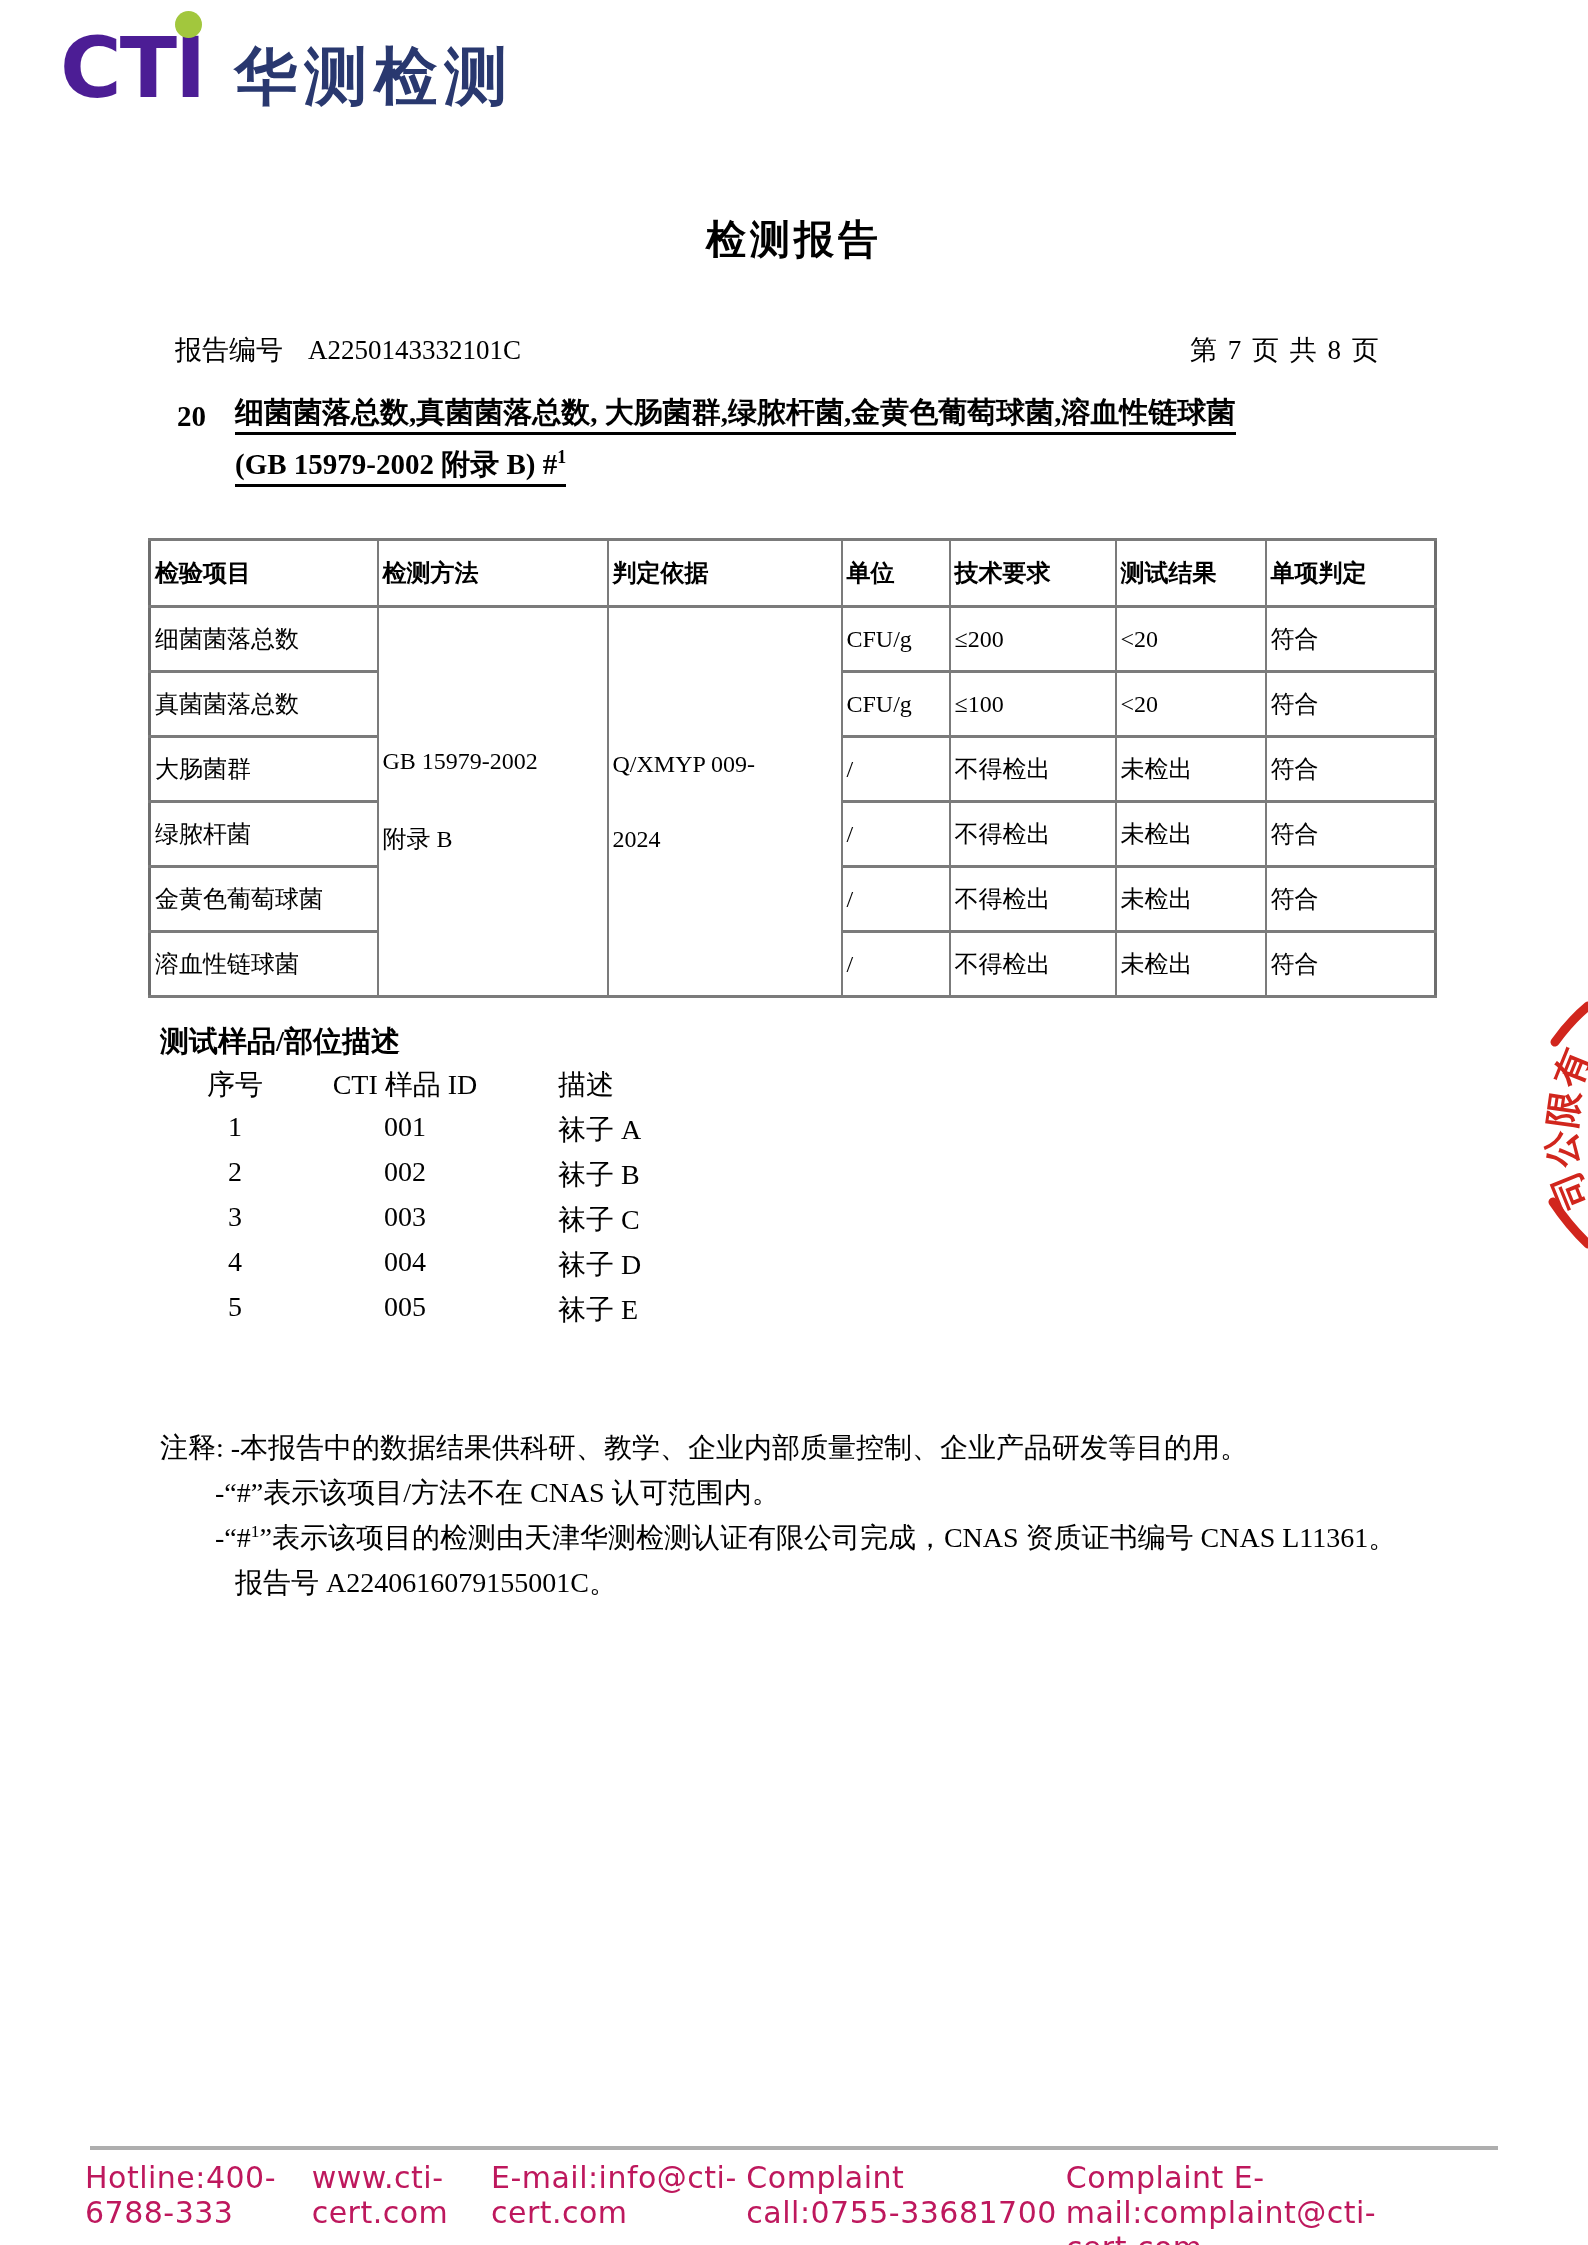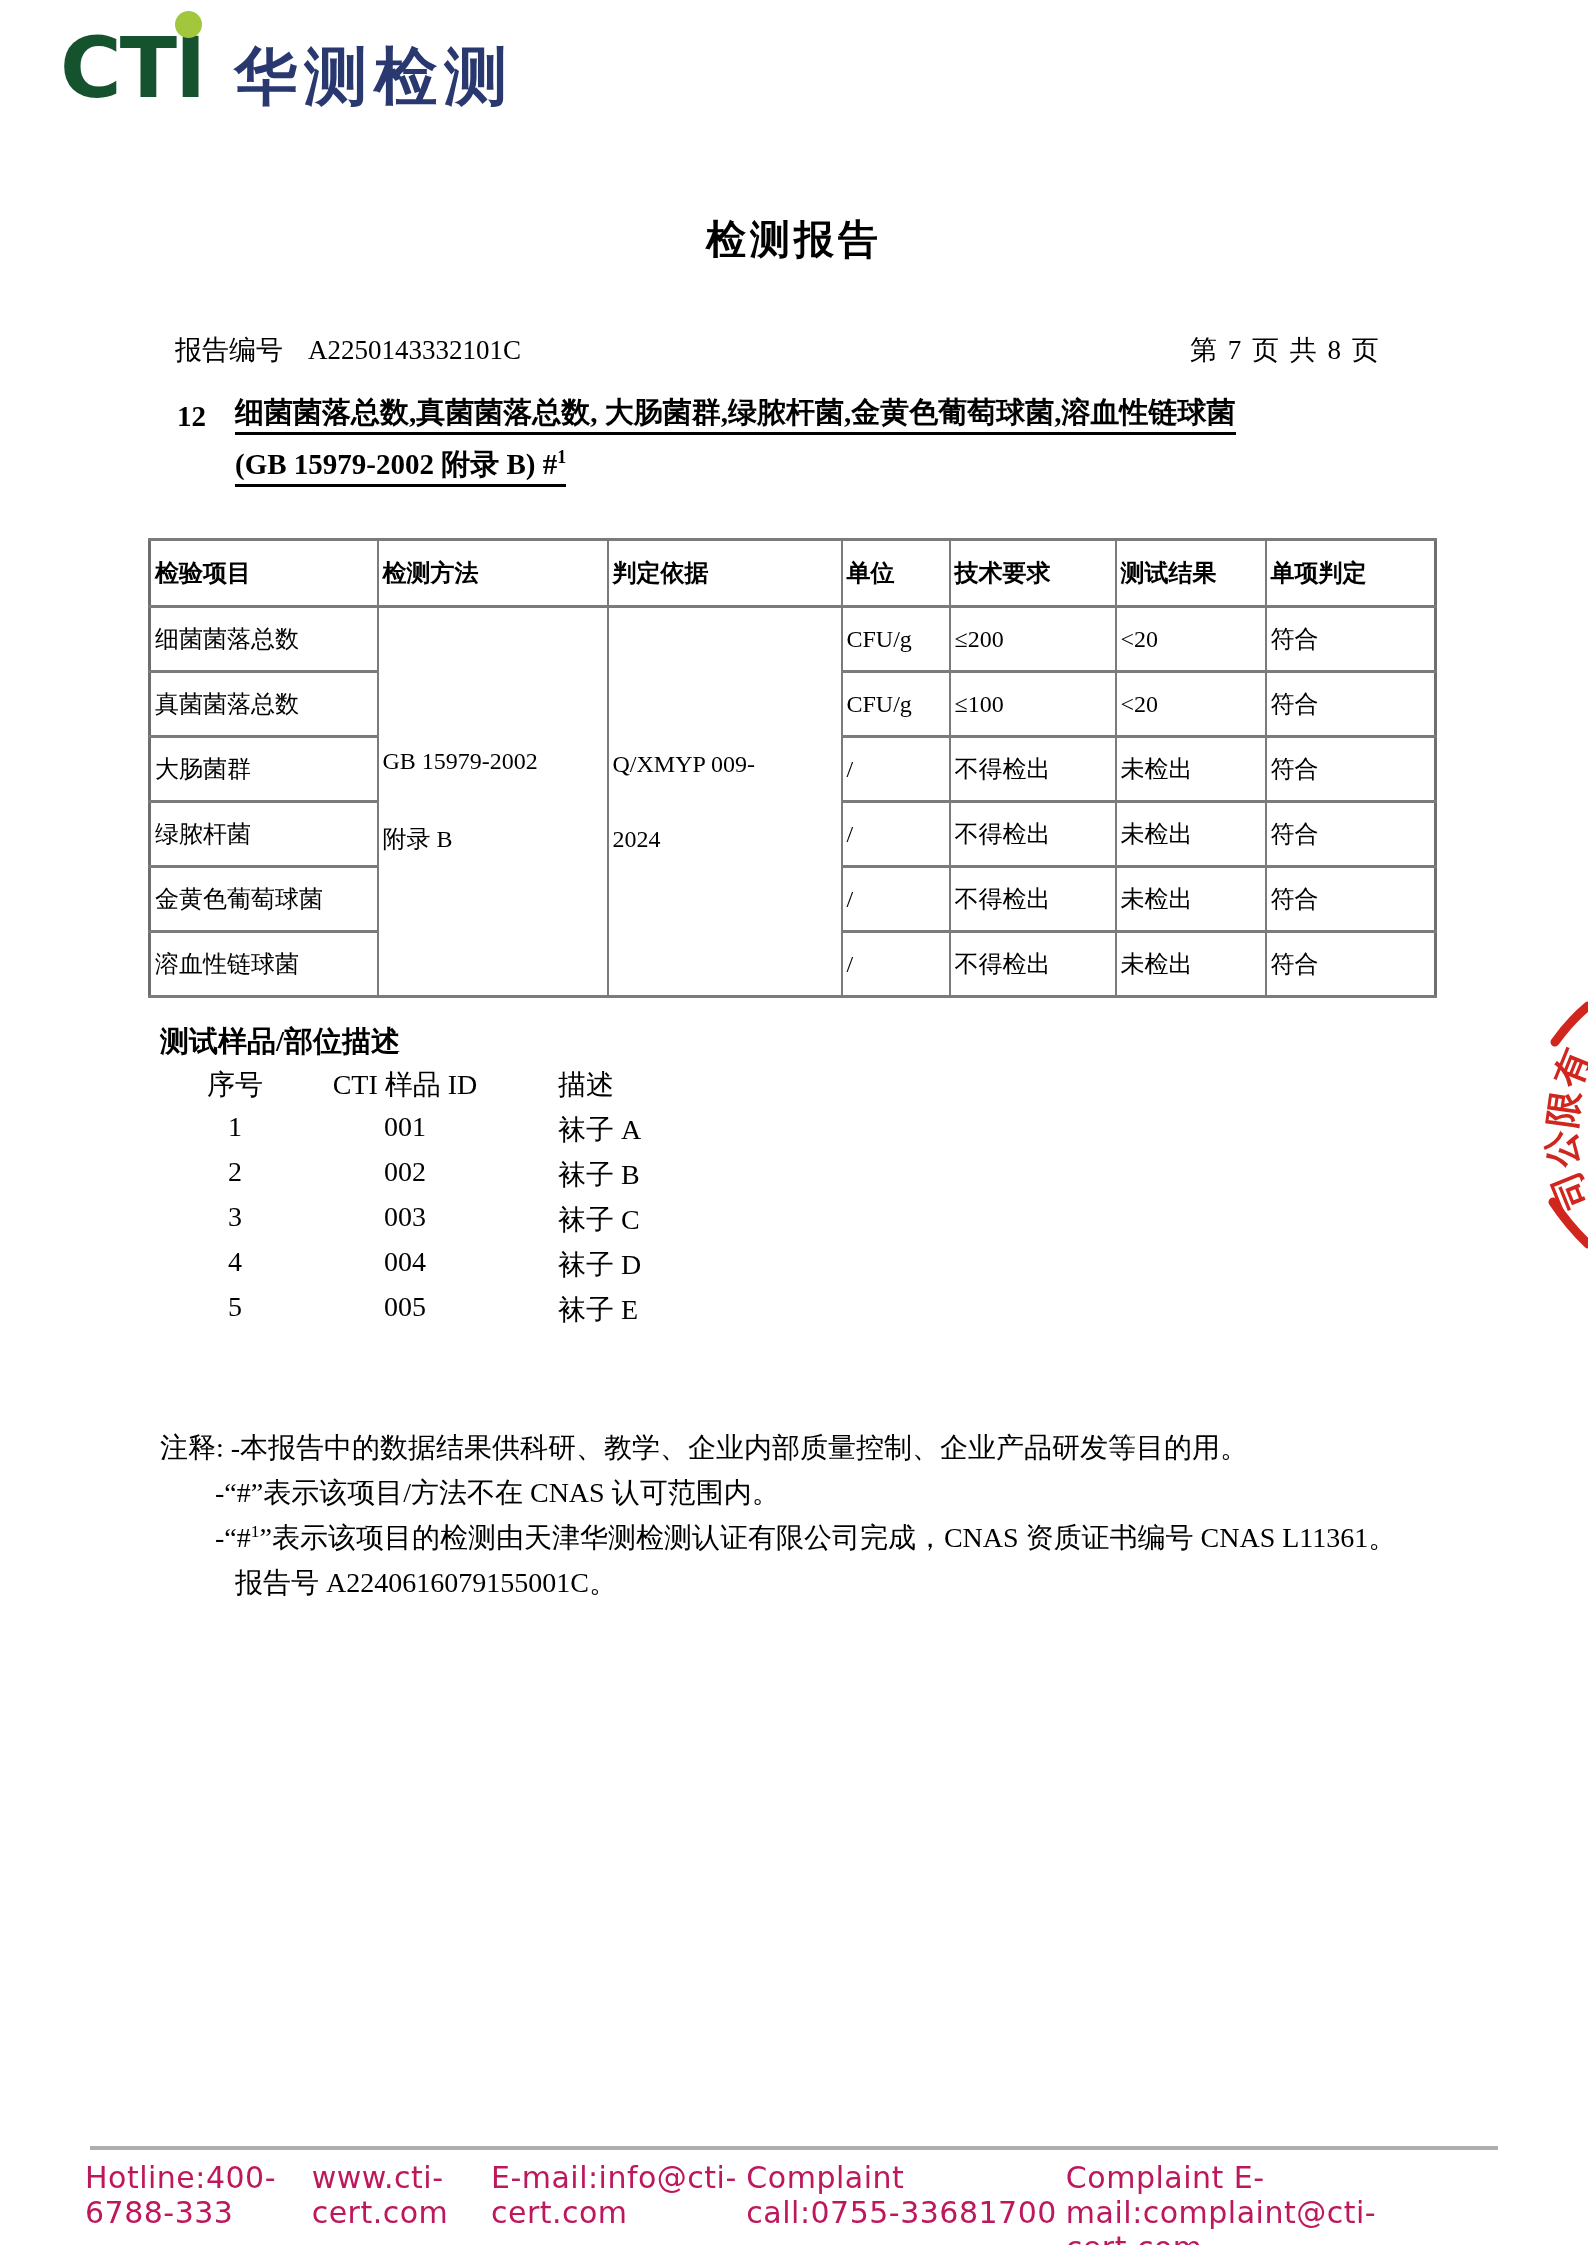--- a/index.html
+++ b/index.html
@@ -84,36 +84,36 @@
     font-family:"DejaVu Sans","Liberation Sans",sans-serif;
     font-size:30px;color:#be185d;letter-spacing:0.5px;
   }
 </style>
 </head>
 <body>
 
 <div class="page">
 
   <div class="logo">
-    <div class="logo-cti" style="color:#14532d;">
+    <div class="logo-cti" style="color:#4c1d95;">
       <span>CTI</span>
       <span class="logo-dot" style="background:#a2c73d;"></span>
     </div>
     <div class="logo-cn" style="color:#29386f;">华测检测</div>
   </div>
 
   <div class="report-title">检测报告</div>
 
   <div class="meta-row">
     <span class="report-no-label">报告编号</span><span>A2250143332101C</span>
     <span class="page-indicator">第 7 页   共 8 页</span>
   </div>
 
   <div class="section">
-    <span class="section-number">12</span>
+    <span class="section-number">20</span>
     <div class="section-body">
       <div><span class="u">细菌菌落总数,真菌菌落总数, 大肠菌群,绿脓杆菌,金黄色葡萄球菌,溶血性链球菌</span></div>
       <div class="section-line2"><span class="u"><span>(GB 15979-2002  附录 B) #</span><sup>1</sup></span></div>
     </div>
   </div>
 
   <table class="rtable">
     <colgroup>
       <col style="width:228px">
         <col style="width:230px">

